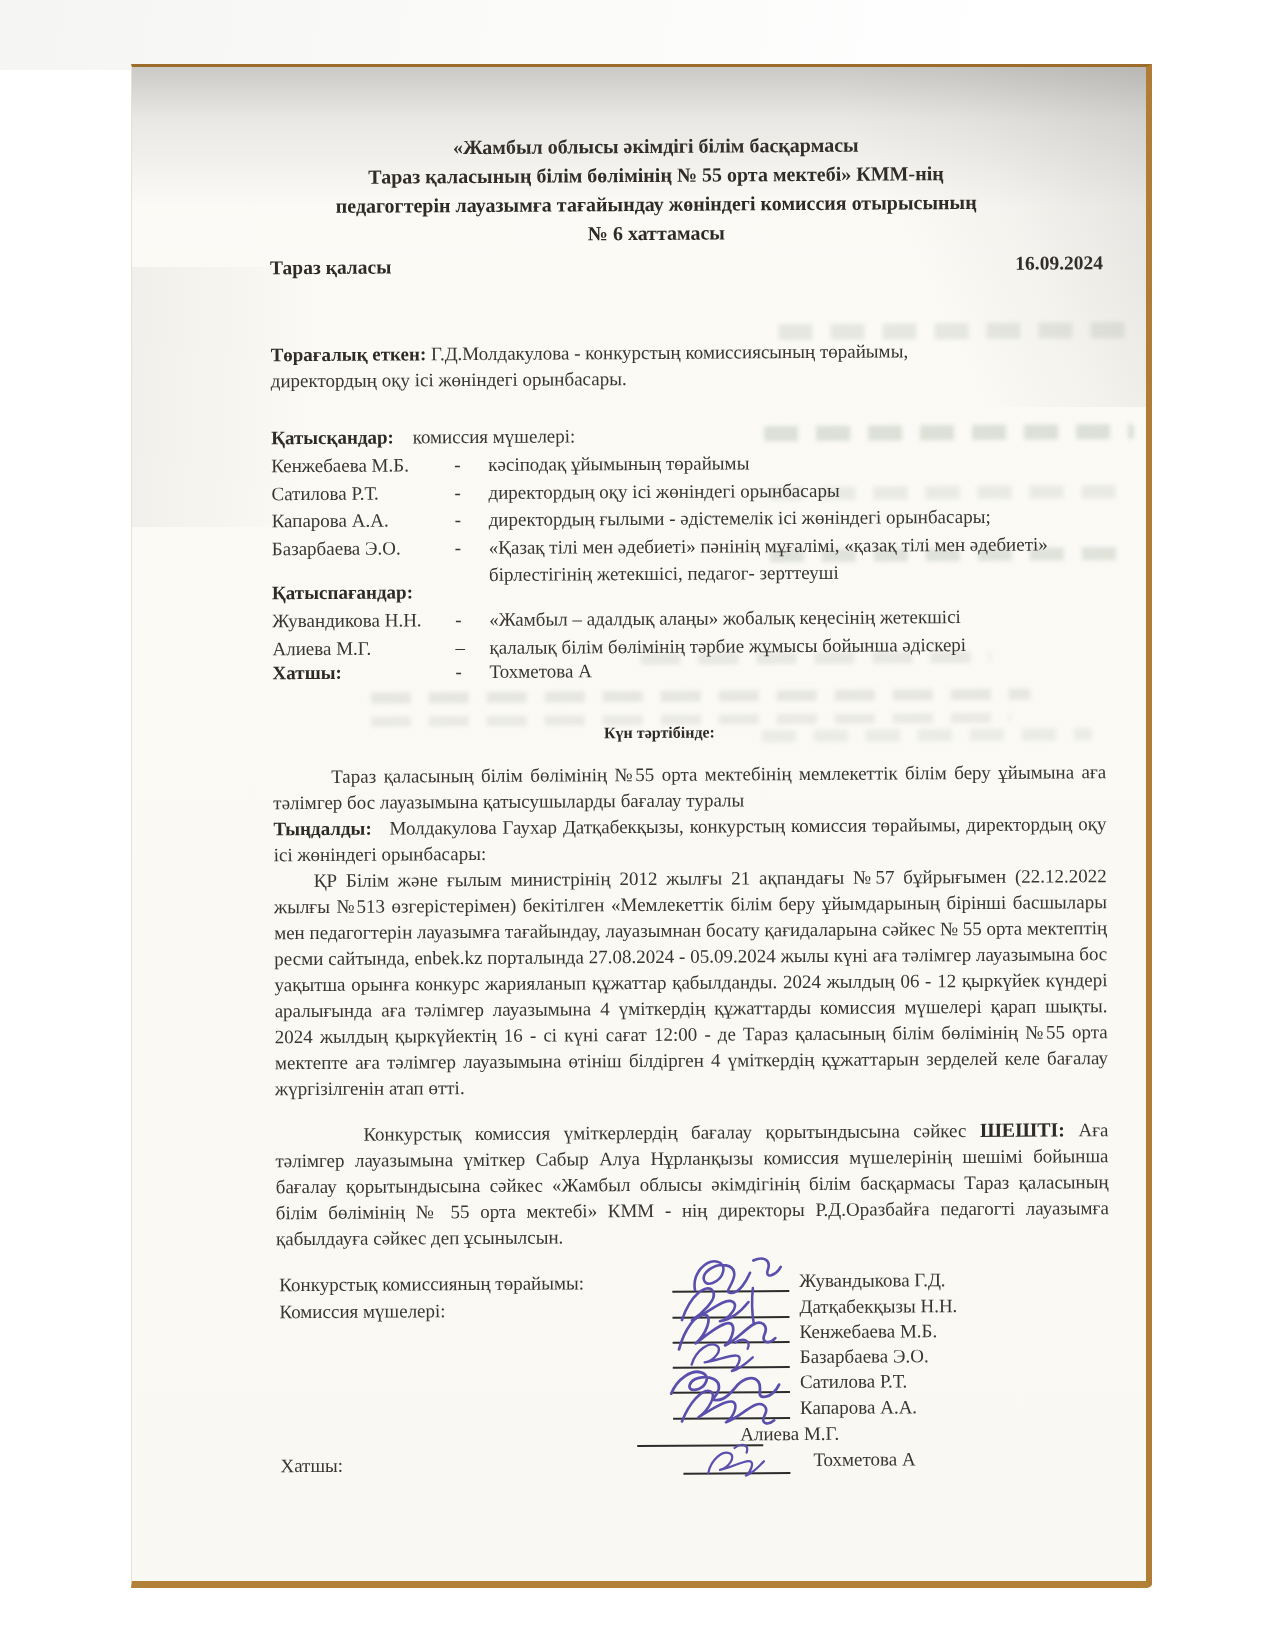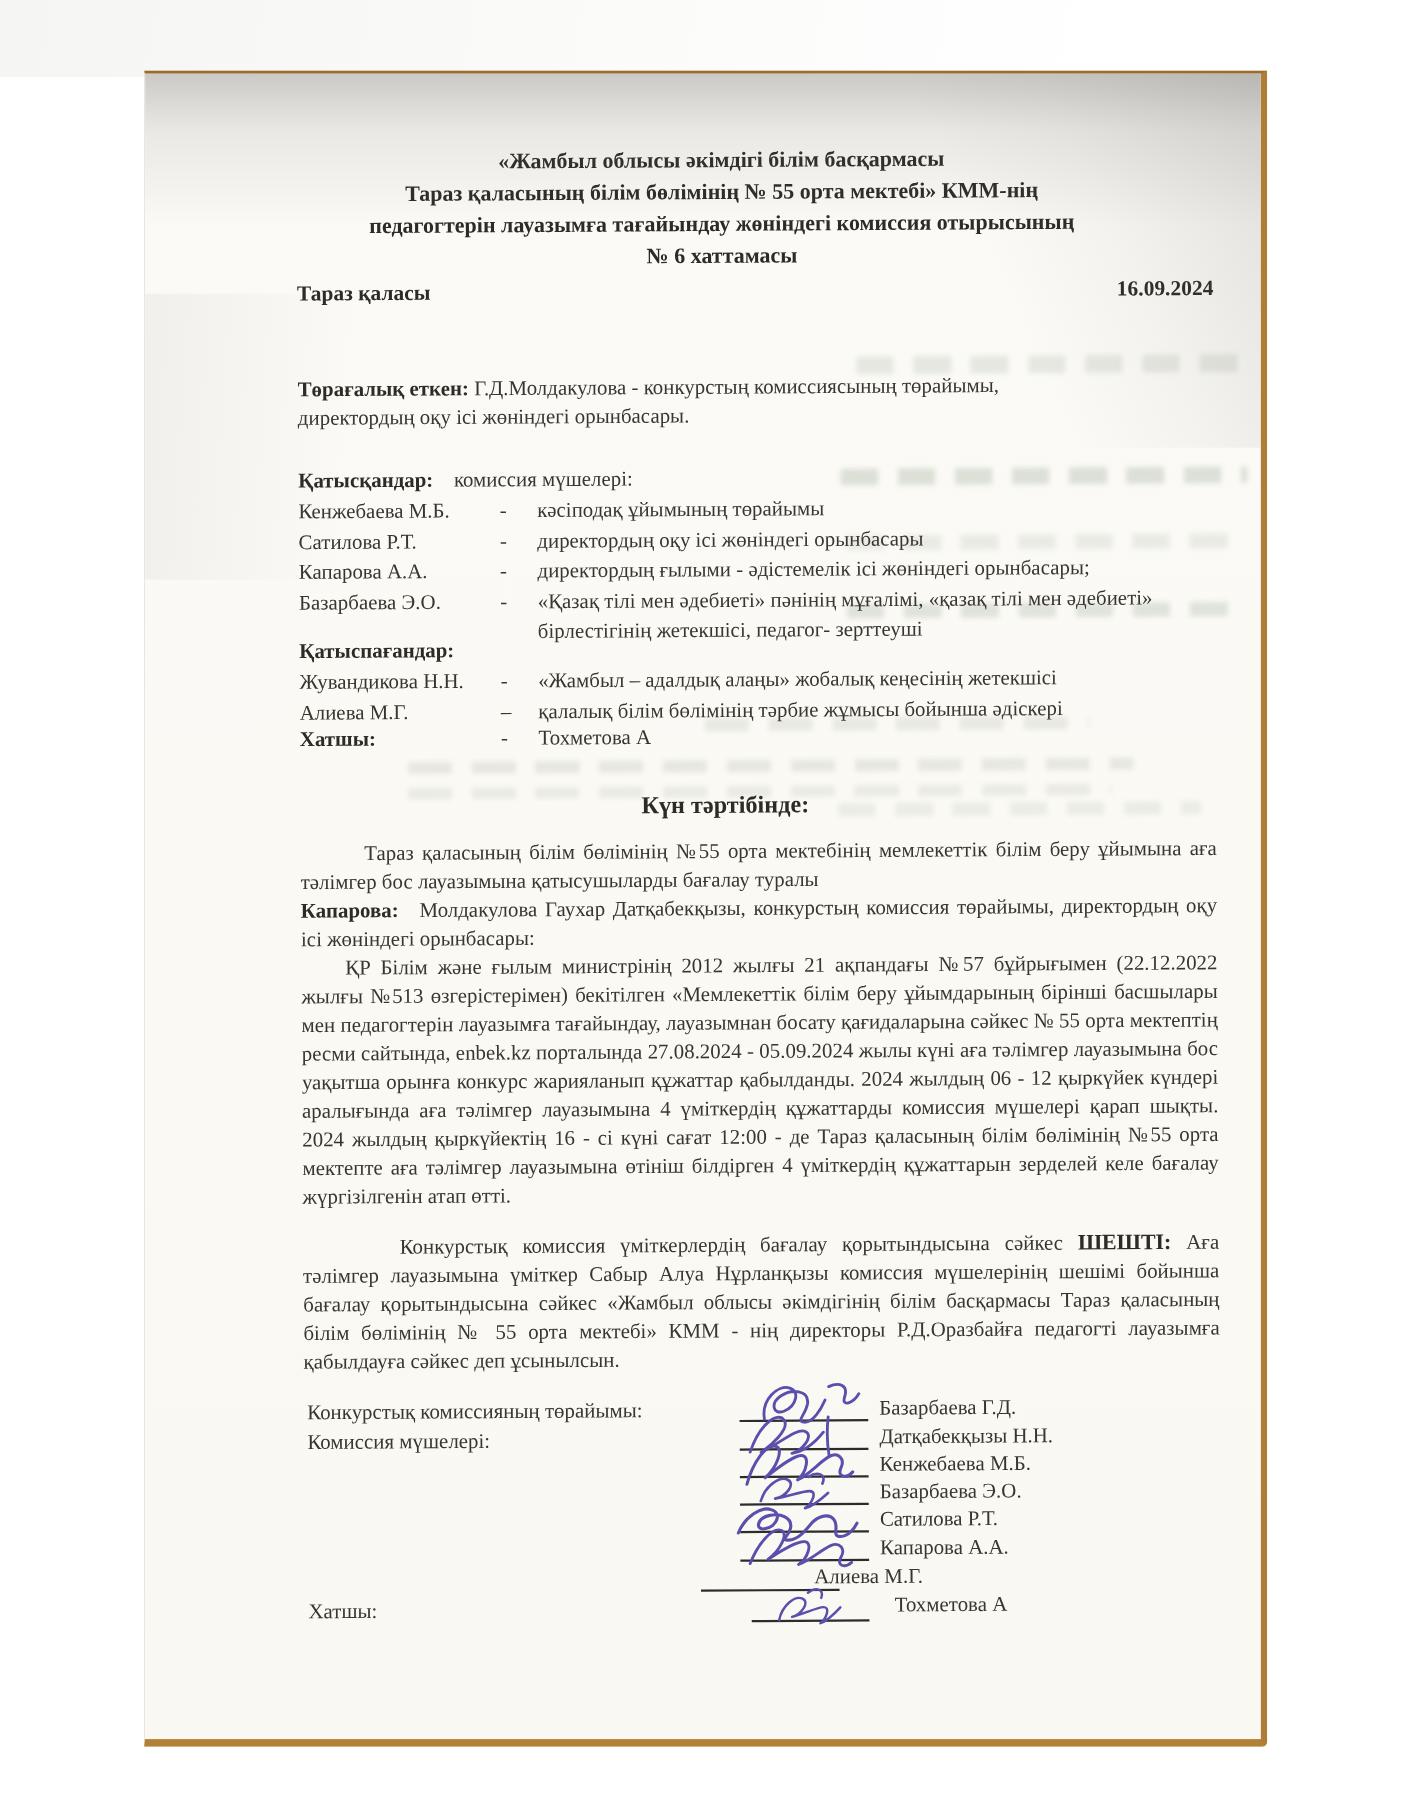--- a/index.html
+++ b/index.html
@@ -133,41 +133,41 @@
       </div>
     </div>
 
     <div class="sec row" style="top:590px;line-height:28px;">
       <span class="b">Хатшы:</span>
       <span class="dash">-</span>
       <span>Тохметова А</span>
     </div>
 
     <div class="sec center-block" style="top:652px;">
-      <span class="b" style="font-size:22px;">Күн тәртібінде:</span>
+      <span class="b" style="font-size:16px;">Күн тәртібінде:</span>
     </div>
     <div class="sec just" style="top:695px;text-indent:58px;">Тараз қаласының білім бөлімінің №55 орта мектебінің мемлекеттік білім беру ұйымына аға тәлімгер  бос лауазымына қатысушыларды бағалау туралы</div>
 
     <div class="sec just" style="top:747px;">
-      <span class="b">Капарова:</span>
+      <span class="b">Тыңдалды:</span>
       <span style="margin-left:12px;">Молдакулова Гаухар Датқабекқызы, конкурстың комиссия төрайымы, директордың оқу ісі жөніндегі орынбасары:</span>
     </div>
 
     <div class="sec just" style="top:799px;text-indent:40px;">ҚР Білім және ғылым министрінің 2012 жылғы 21 ақпандағы №57 бұйрығымен (22.12.2022 жылғы №513 өзгерістерімен) бекітілген «Мемлекеттік білім беру ұйымдарының  бірінші басшылары мен педагогтерін лауазымға тағайындау, лауазымнан босату қағидаларына сәйкес № 55 орта мектептің ресми сайтында, enbek.kz порталында 27.08.2024 - 05.09.2024 жылы күні аға тәлімгер лауазымына  бос уақытша орынға конкурс жарияланып құжаттар қабылданды. 2024 жылдың  06 - 12 қыркүйек күндері аралығында аға тәлімгер лауазымына  4 үміткердің құжаттарды комиссия мүшелері қарап шықты.  2024 жылдың қыркүйектің 16 - сі күні сағат 12:00 - де Тараз қаласының білім бөлімінің №55 орта мектепте аға тәлімгер лауазымына өтініш білдірген 4 үміткердің құжаттарын зерделей келе бағалау жүргізілгенін атап өтті.</div>
 
     <div class="sec just" style="top:1052px;text-indent:88px;">
       <span>Конкурстық комиссия үміткерлердің бағалау қорытындысына сәйкес </span><span class="b" style="font-size:20px;">ШЕШТІ:</span><span> Аға тәлімгер лауазымына үміткер  Сабыр Алуа Нұрланқызы комиссия мүшелерінің шешімі бойынша бағалау қорытындысына сәйкес «Жамбыл облысы  әкімдігінің білім басқармасы  Тараз қаласының білім бөлімінің № 55 орта мектебі» КММ - нің директоры Р.Д.Оразбайға педагогті лауазымға қабылдауға сәйкес деп ұсынылсын.</span>
     </div>
 
     <div class="sigblock">
       <span class="lbl" style="top:4px;">Конкурстық комиссияның төрайымы:</span>
       <span class="lbl" style="top:31px;">Комиссия мүшелері:</span>
       <span class="lbl" style="top:185px;">Хатшы:</span>
 
-      <span class="signame" style="top:3px;">Базарбаева Г.Д.</span>
+      <span class="signame" style="top:3px;">Жувандыкова Г.Д.</span>
       <span class="signame" style="top:29px;">Датқабекқызы Н.Н.</span>
       <span class="signame" style="top:54px;">Кенжебаева М.Б.</span>
       <span class="signame" style="top:79px;">Базарбаева Э.О.</span>
       <span class="signame" style="top:104px;">Сатилова Р.Т.</span>
       <span class="signame" style="top:130px;">Капарова А.А.</span>
       <span class="signame" style="top:156px;left:463px;">Алиева М.Г.</span>
       <span class="signame" style="top:182px;left:536px;">Тохметова А</span>
 
       <div class="sigline" style="top:23px;"></div>
       <div class="sigline" style="top:49px;"></div>

